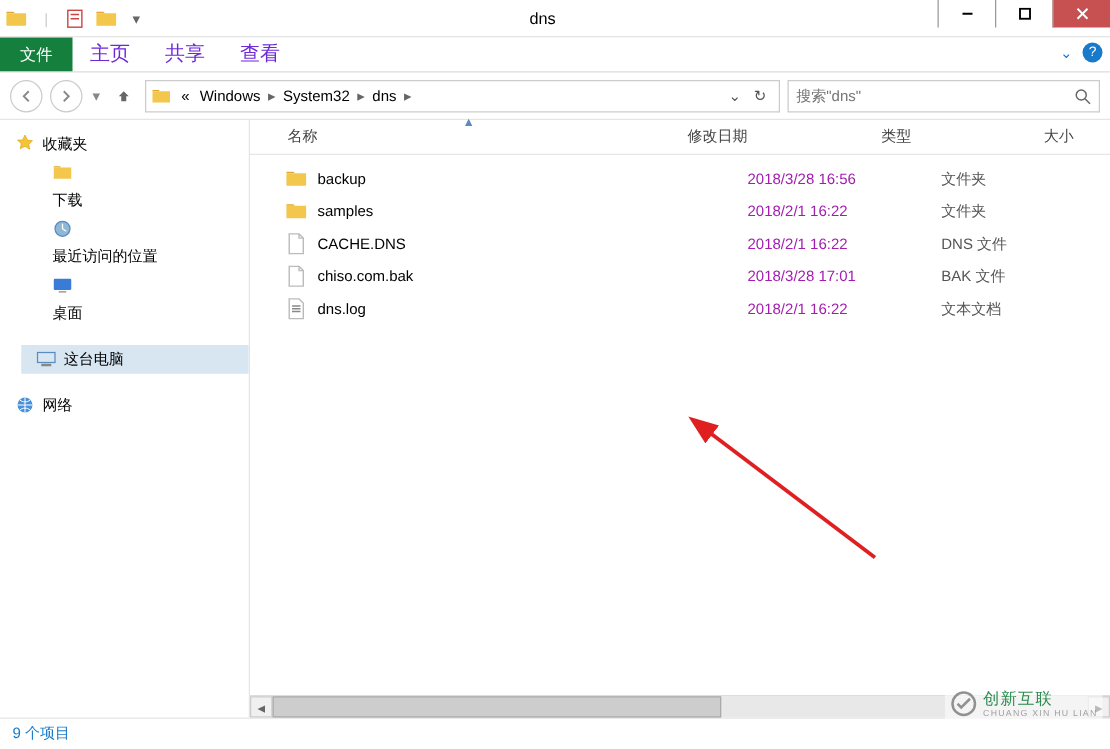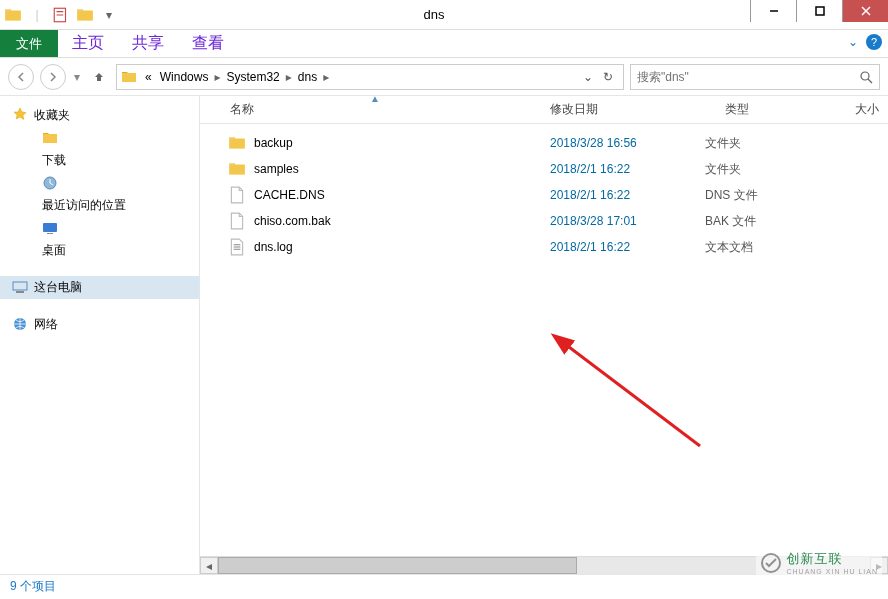--- a/index.html
+++ b/index.html
@@ -34,36 +34,36 @@
 .searchbox { width: 250px; height: 26px; border: 1px solid #ccc; display: flex; align-items: center; padding: 0 6px; color:#888; background:#fff;}
 .searchbox input { border:none; outline:none; flex:1; font-size:12px; color:#888; background:transparent;}
 .searchbox .sicon { width:14px;height:14px; color:#555;}
 
 .body { display: flex; height: 478px; }
 .sidebar { width: 200px; border-right: 1px solid #e5e5e5; padding: 8px 0; overflow:hidden;}
 .sidebar .group { margin-bottom: 14px; }
 .sidebar .item { display: flex; align-items: flex-start; padding: 3px 8px 3px 28px; gap: 6px; cursor:pointer;}
 .sidebar .item.head { padding-left: 12px; font-size:12px;}
 .sidebar .item.sub { padding-left: 42px; flex-direction: column; }
-.sidebar .item.selected { background: #d8e6f2; }
+.sidebar .item.selected { background: #d8e6f2; margin-left: 17px; }
 .sidebar .icon { width:16px;height:16px; display:inline-flex;align-items:center;justify-content:center;}
 
 .content { flex: 1; display:flex; flex-direction:column; position:relative;}
 .colheader { height: 28px; display: flex; align-items: center; border-bottom: 1px solid #e5e5e5; padding-left: 30px; color:#444; font-size:12px;}
 .colheader .col { position:relative; }
 .colheader .col.name { width: 320px; }
 .colheader .col.date { width: 155px; }
-.colheader .col.type { width: 130px; margin-left: 20px; }
+.colheader .col.type { width: 130px; }
 .colheader .col.size { flex:1; }
 .colheader .sortarrow { position:absolute; top:-8px; left:140px; color:#5a8bbf; font-size:10px;}
 .filelist { flex:1; padding: 6px 0 0 28px; }
 .row { display:flex; align-items:center; height:26px; cursor:pointer;}
 .row .ficon { width:18px;height:18px;margin-right:8px; display:flex;align-items:center;justify-content:center;}
 .row .fname { width: 296px; color:#000;}
-.row .fdate { width: 155px; color:#0369a1;}
+.row .fdate { width: 155px; color:#a21caf;margin-left:48px;}
 .row .ftype { width: 130px; color:#555;}
 
 .hscroll { height:18px; display:flex; border-top:1px solid #ddd; background:#f0f0f0;}
 .hscroll .sbtn { width:18px; display:flex;align-items:center;justify-content:center; color:#666; background:#f0f0f0; border:1px solid #ccc;}
 .hscroll .track { flex:1; background:#e8e8e8; position:relative;}
 .hscroll .thumb { position:absolute; left:0; top:0; bottom:0; width:55%; background:#cdcdcd; border:1px solid #aaa;}
 
 .statusbar { height: 24px; border-top:1px solid #e5e5e5; display:flex; align-items:center; padding:0 10px; color:#1979ca; font-size:12px;}
 
 .arrow-annot { position:absolute; left:270px; top:170px; pointer-events:none; z-index:50;}

